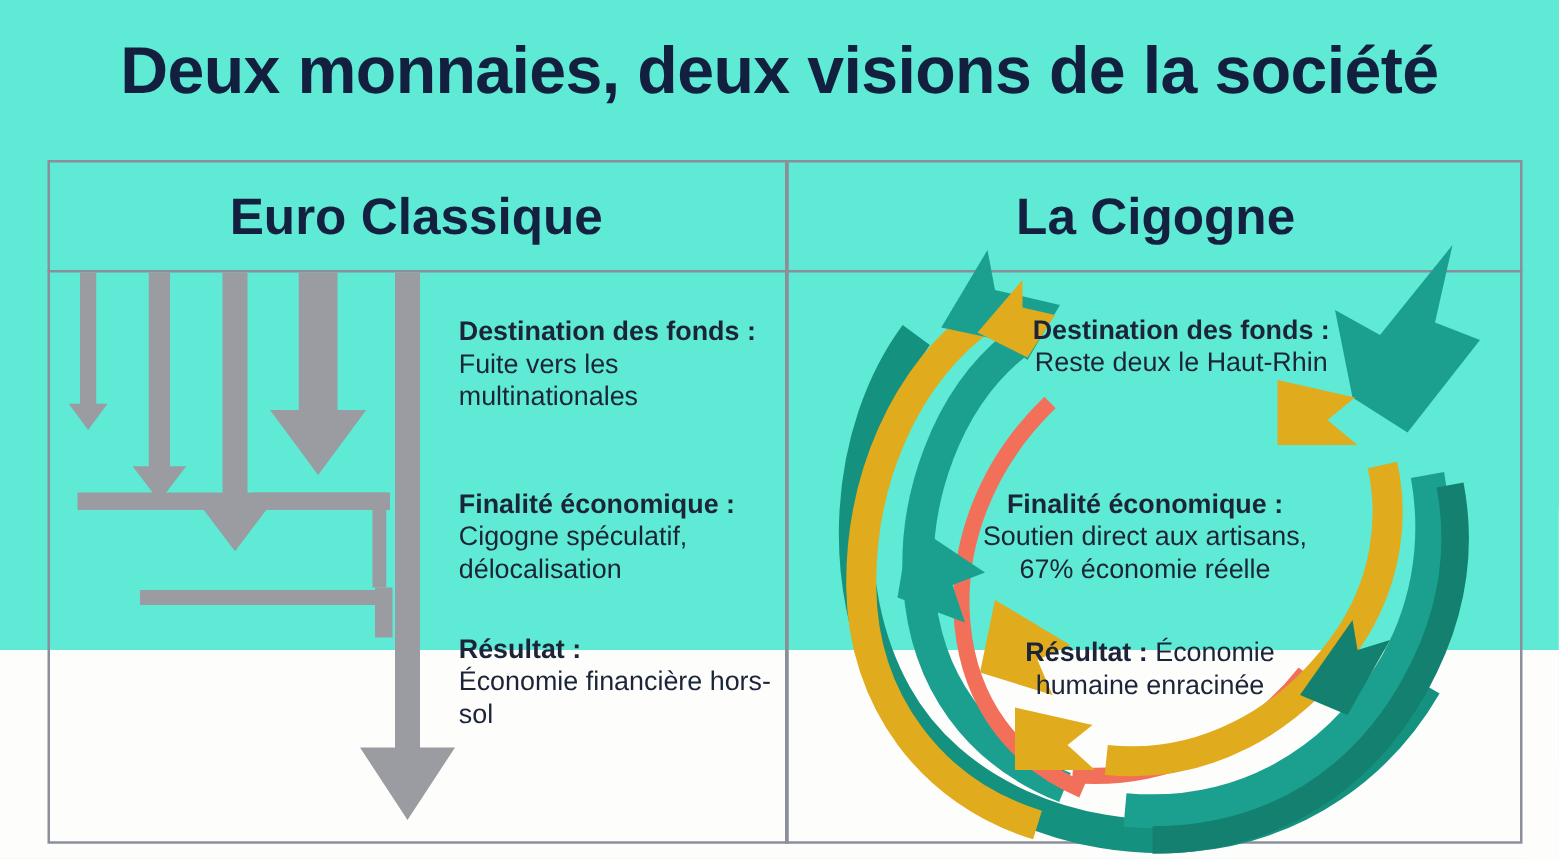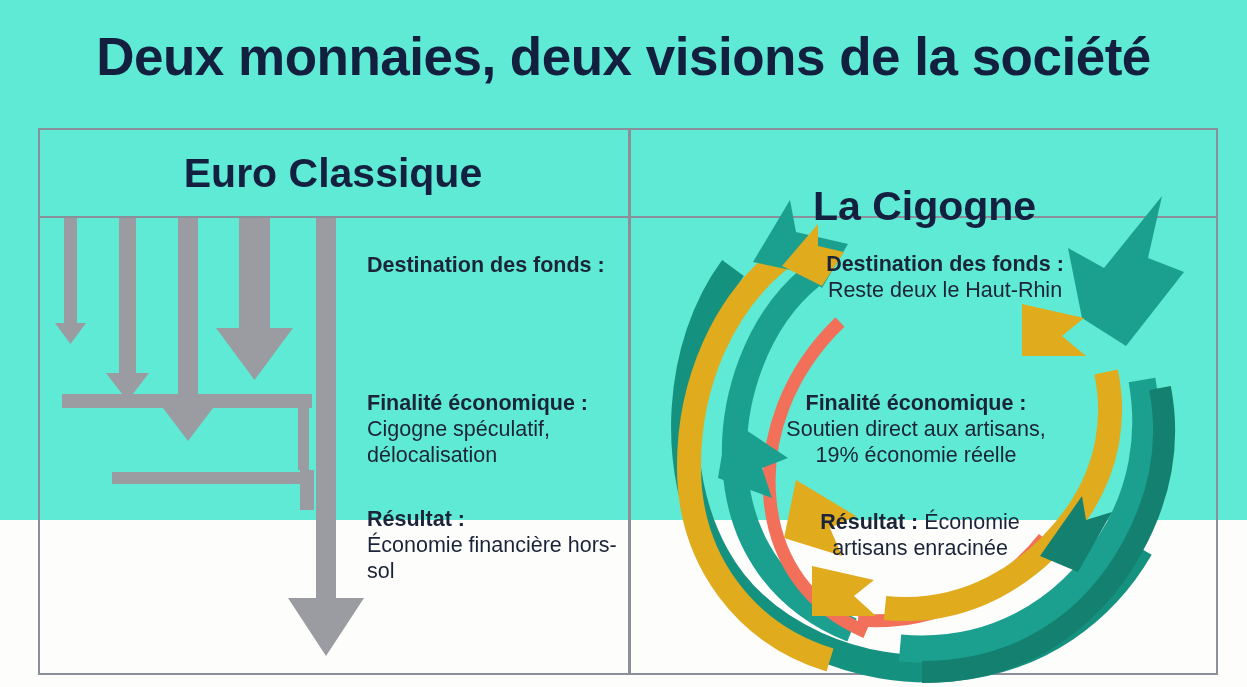--- a/index.html
+++ b/index.html
@@ -64,21 +64,21 @@
   .col-header {
     position: absolute;
     top: 150px;
     font-size: 41px;
     font-weight: bold;
     color: #14203f;
     text-align: center;
     white-space: nowrap;
   }
   #header-left  { left: 38px;  width: 590px; }
-  #header-right { left: 631px; width: 587px; margin-top: 33px; }
+  #header-right { left: 631px; width: 587px; }
 
   
   .tblock {
     position: absolute;
     color: #1b2438;
     line-height: 1.22;
   }
   .tblock .lead {
     font-weight: bold;
   }
@@ -199,36 +199,37 @@
              L1184,272
              L1126,346 Z" fill="#1ba08f"></path>
 
     <path d="M1022,304 L1084,318 L1062,336 L1086,356 L1022,356 Z" fill="#e0ab1c"></path>
 
     <path d="M1040,556 L1082,496 L1086,520 L1112,512 L1078,572 Z" fill="#14806f"></path>
   </svg>
 
   <div class="tblock left" id="lt-1">
     <span class="lead">Destination des fonds :</span><br>
+    <span>Fuite vers les multinationales</span>
   </div>
   <div class="tblock left" id="lt-2">
     <span class="lead">Finalité économique :</span><br>
     <span>Cigogne spéculatif, délocalisation</span>
   </div>
   <div class="tblock left" id="lt-3">
     <span class="lead">Résultat :</span><br>
     <span>Économie financière hors-sol</span>
   </div>
 
   <div class="tblock right" id="rt-1">
     <span class="lead">Destination des fonds :</span><br>
     <span>Reste deux le Haut-Rhin</span>
   </div>
   <div class="tblock right" id="rt-2">
     <span class="lead">Finalité économique :</span><br>
-    <span>Soutien direct aux artisans, 19% économie réelle</span>
+    <span>Soutien direct aux artisans, 67% économie réelle</span>
   </div>
   <div class="tblock right" id="rt-3">
     <span class="lead">Résultat :</span>
-    <span>Économie artisans enracinée</span>
+    <span>Économie humaine enracinée</span>
   </div>
 
 </div>
 
 </body></html>

